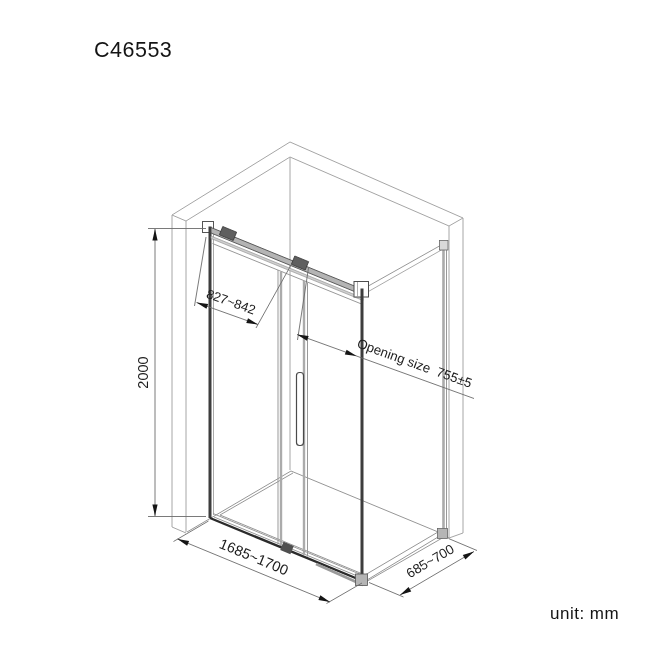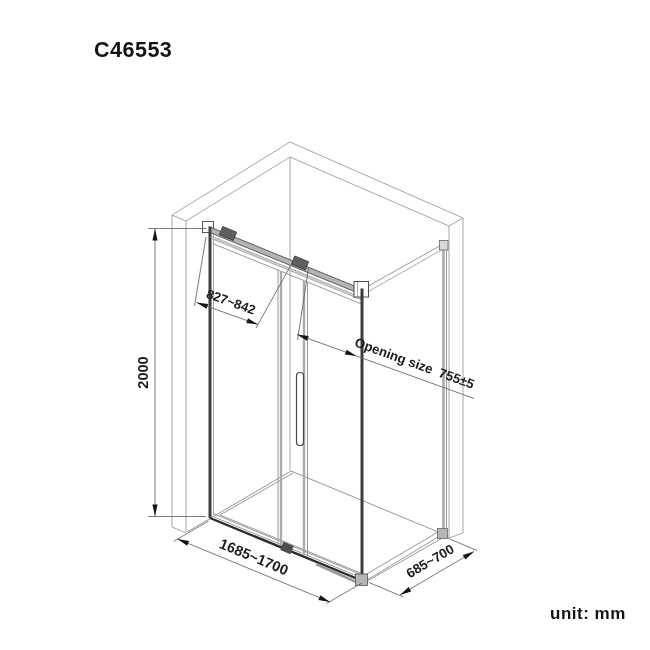--- a/index.html
+++ b/index.html
@@ -1,17 +1,17 @@
 <!DOCTYPE html>
 <html><head>
 <meta charset="utf-8">
 <style>
   html,body{margin:0;padding:0;background:#ffffff;}
   .canvas{position:relative;width:650px;height:650px;background:#ffffff;overflow:hidden;
-          font-family:"Liberation Sans", sans-serif;font-weight:bold;}
+          font-family:"Liberation Sans", sans-serif;}
   svg{display:block;}
   text{font-family:"Liberation Sans", sans-serif;}
   .dim-text{fill:#1c1c1c;}
   .title-text{fill:#141414;letter-spacing:.5px;}
 </style>
 </head>
 <body>
 
 <div class="canvas">
 <svg width="650" height="650" viewBox="0 0 650 650">

